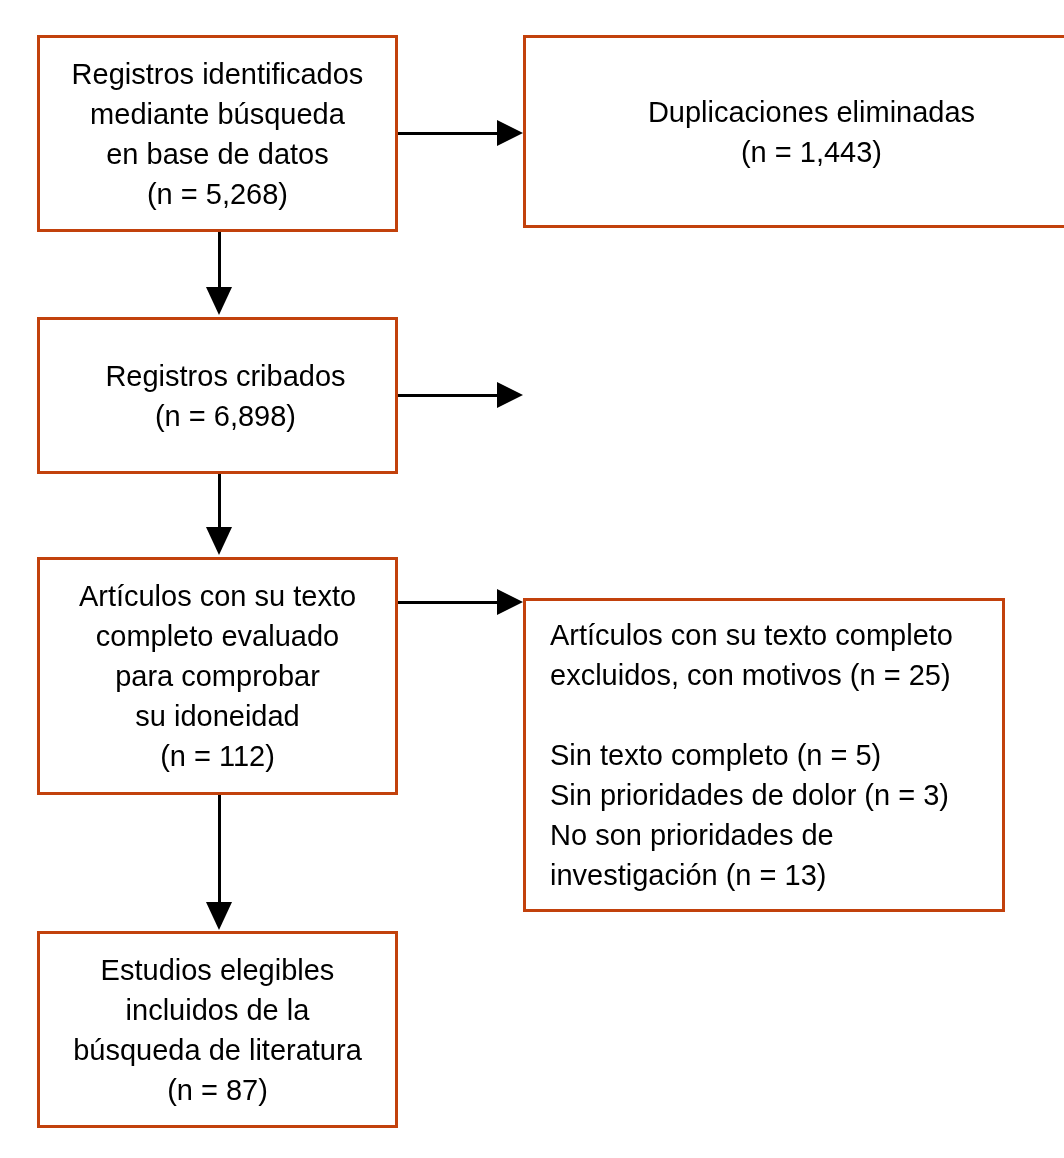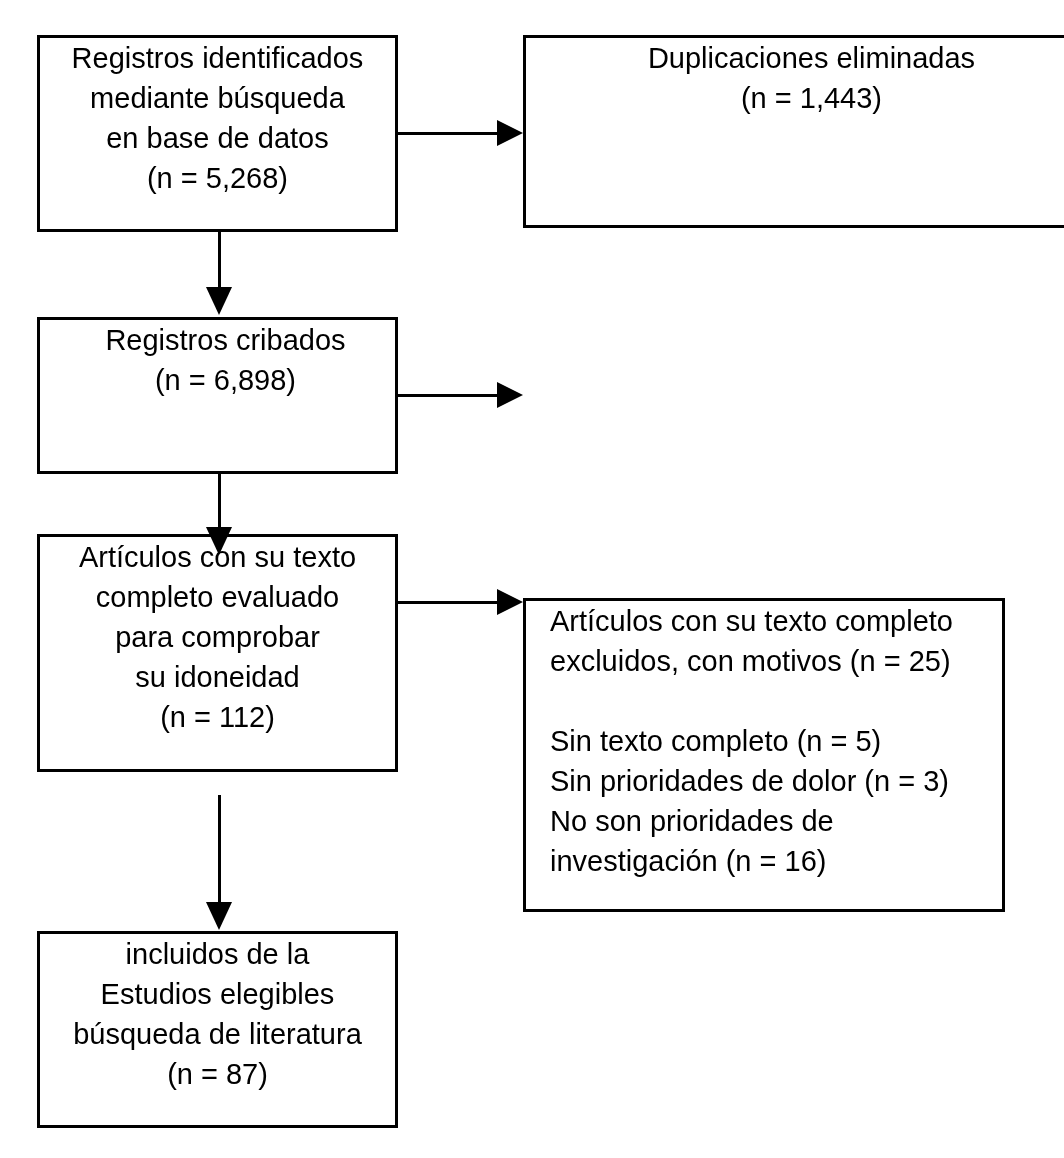--- a/index.html
+++ b/index.html
@@ -12,24 +12,25 @@
     width: 1064px;
     height: 1158px;
     background: #ffffff;
     font-family: "Liberation Sans", sans-serif;
     color: #000000;
     overflow: hidden;
   }
   .box {
     position: absolute;
     box-sizing: border-box;
-    border: 3px solid #000000;
+    border: 3px solid #c2410c;
     background: #ffffff;
     display: flex;
     flex-direction: column;
+    justify-content: center;
     font-size: 29px;
     line-height: 40px;
   }
   .box.center {
     align-items: center;
     text-align: center;
   }
   .box.left {
     align-items: flex-start;
     text-align: left;
@@ -84,41 +85,41 @@
     <div class="text-line">Duplicaciones eliminadas</div>
     <div class="text-line">(n = 1,443)</div>
   </div>
 
   <div class="box center" style="left:37px; top:317px; width:361px; height:157px;padding-left:16px;">
     <div class="text-line">Registros cribados</div>
     <div class="text-line">(n = 6,898)</div>
   </div>
 
 
-  <div class="box center" style="left:37px; top:534px; width:361px; height:238px;">
+  <div class="box center" style="left:37px; top:557px; width:361px; height:238px;">
     <div class="text-line">Artículos con su texto</div>
     <div class="text-line">completo evaluado</div>
     <div class="text-line">para comprobar</div>
     <div class="text-line">su idoneidad</div>
     <div class="text-line">(n = 112)</div>
   </div>
 
   <div class="box left" style="left:523px; top:554px; width:482px; height:314px;">
     <div class="text-line">Artículos con su texto completo</div>
     <div class="text-line">excluidos, con motivos (n = 25)</div>
     <div class="text-line"></div>
     <div class="text-line">Sin texto completo (n = 5)</div>
     <div class="text-line">Sin prioridades de dolor (n = 3)</div>
     <div class="text-line">No son prioridades de</div>
-    <div class="text-line">investigación (n = 16)</div>
+    <div class="text-line">investigación (n = 13)</div>
   </div>
 
   <div class="box center" style="left:37px; top:931px; width:361px; height:197px;">
+    <div class="text-line">Estudios elegibles</div>
     <div class="text-line">incluidos de la</div>
-    <div class="text-line">Estudios elegibles</div>
     <div class="text-line">búsqueda de literatura</div>
     <div class="text-line">(n = 87)</div>
   </div>
 
   <div>
     <div class="hline" style="left:398px; top:132px; width:101px;"></div>
     <div class="head-right" style="left:497px; top:120px;"></div>
   </div>
 
   <div>

